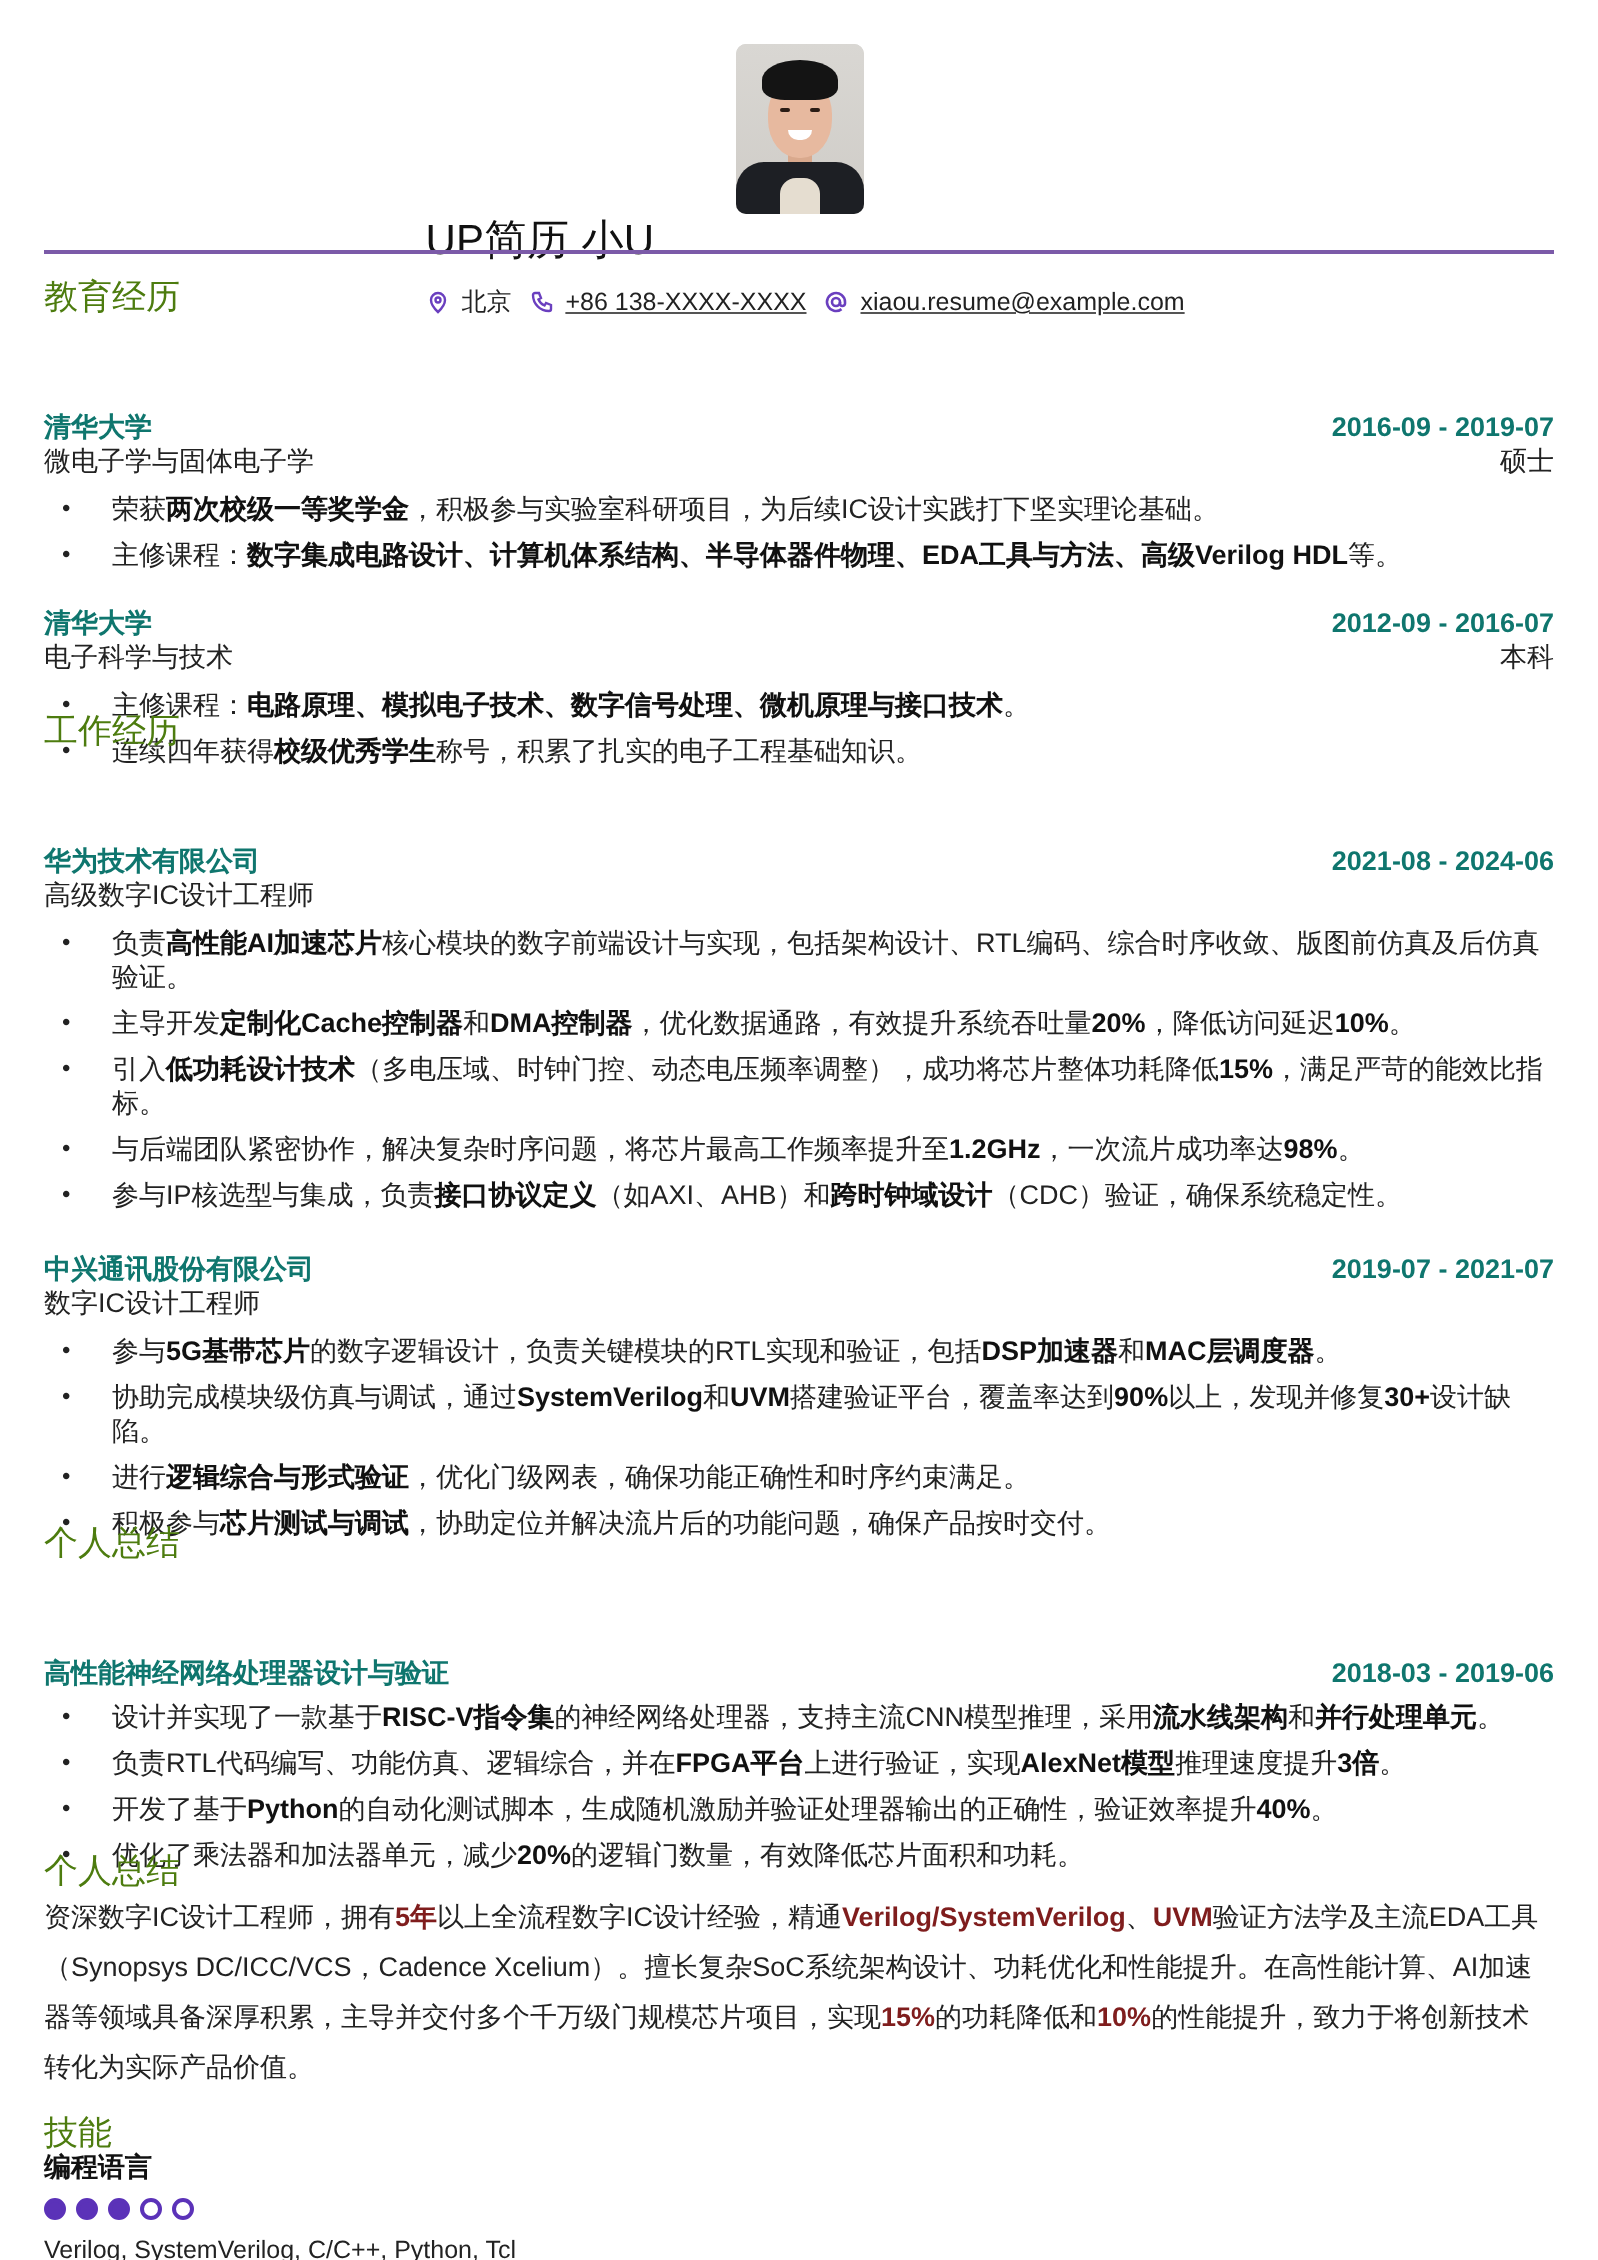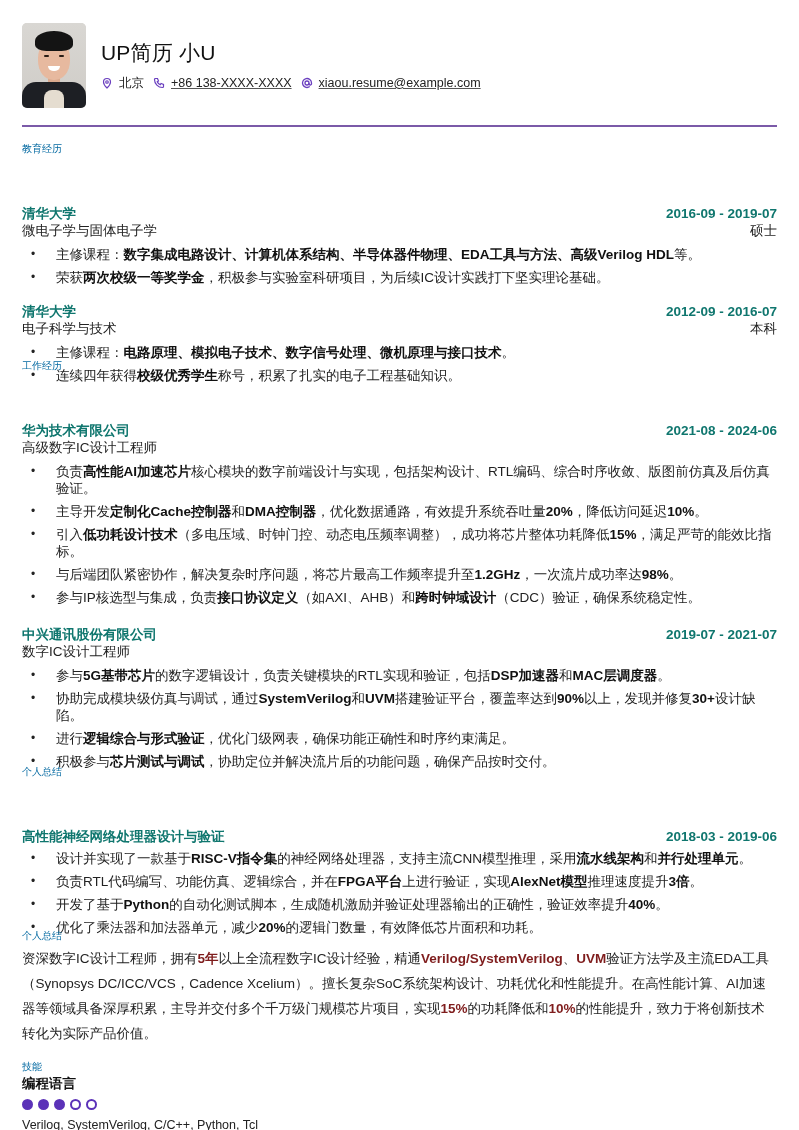--- a/index.html
+++ b/index.html
@@ -1,42 +1,42 @@
 <!DOCTYPE html>
 <html><head>
 <meta charset="utf-8">
 <style>
   * { box-sizing: border-box; margin: 0; padding: 0; }
   html, body { width: 799px; height: 1130px; background: #ffffff; overflow: hidden; }
   body { font-family: "Liberation Sans", "DejaVu Sans", sans-serif; color: #1a1a1a; position: relative; }
   .page { position: absolute; left: 22px; top: 22px; width: 755px; }
 
   
-  .header { display: flex; align-items: center; height: 86px; }
+  .header { display: flex; align-items: center; height: 86px; flex-direction: column; }
   .photo { width: 64px; height: 85px; border-radius: 5px; background: #d6d4d0; position: relative; overflow: hidden; flex-shrink: 0; }
   .photo .bg { position: absolute; inset: 0; background: linear-gradient(180deg, #d9d7d3 0%, #cfccc7 100%); }
   .photo .jacket { position: absolute; left: 0; right: 0; bottom: 0; height: 26px; background: #1d1f24; border-radius: 14px 14px 0 0; }
   .photo .shirt { position: absolute; left: 22px; width: 20px; bottom: 0; height: 18px; background: #e5ddd0; border-radius: 8px 8px 0 0; }
   .photo .neck { position: absolute; left: 26px; width: 12px; top: 50px; height: 14px; background: #d9a98d; }
   .photo .face { position: absolute; left: 16px; top: 17px; width: 32px; height: 40px; background: #e7b99f; border-radius: 45% 45% 48% 48%; }
   .photo .hair { position: absolute; left: 13px; top: 8px; width: 38px; height: 20px; background: #141414; border-radius: 50% 50% 30% 30%; }
   .photo .smile { position: absolute; left: 26px; top: 43px; width: 12px; height: 5px; background: #fff; border-radius: 0 0 8px 8px; }
   .photo .eye { position: absolute; top: 32px; width: 5px; height: 2px; background: #2a1c15; border-radius: 2px; }
 
   .head-info { margin-left: 15px; }
   .name { font-size: 21px; font-weight: 500; color: #111; line-height: 28px; letter-spacing: 0.2px; }
   .contacts { display: flex; align-items: center; margin-top: 8px; font-size: 12.5px; color: #222; line-height: 16px; }
   .contact { display: flex; align-items: center; margin-right: 9px; }
   .contact .ico { width: 12px; height: 12px; margin-right: 6px; color: #6a3fbf; display: inline-flex; }
   .contact a { color: #222; text-decoration: underline; text-decoration-color: #555; }
 
   .divider { position: absolute; left: 0; width: 755px; top: 103px; height: 1.5px; background: #7b5aa8; }
 
   
-  .section-title { font-size: 10px; color: #0369a1; font-weight: 500; line-height: 17px; }
+  .section-title { font-size: 17px; color: #4d7c0f; font-weight: 500; line-height: 17px; }
   .entry-head { display: flex; justify-content: space-between; font-size: 13.5px; font-weight: 700; line-height: 17px; color: #0f766e; margin-top: 48px; }
   .entry-sub { display: flex; justify-content: space-between; font-size: 13.5px; line-height: 17px; color: #222; }
   ul.bullets { list-style: none; margin-top: 7px; }
   ul.bullets li { position: relative; padding-left: 34px; font-size: 13.5px; line-height: 17px; margin-bottom: 6px; color: #222; padding-right: 4px; }
   ul.bullets li::before { content: "•"; position: absolute; left: 9px; top: 0; color: #222; font-size: 12px; }
   ul.bullets li b { font-weight: 700; color: #111; }
   .summary { font-size: 13.5px; line-height: 25px; color: #222; margin-top: 2px; }
   .summary b { font-weight: 700; color: #7f1d1d; }
 
   .skill-name { font-size: 13.5px; font-weight: 700; line-height: 17px; color: #111; }
@@ -104,22 +104,22 @@
     <div>
       <div class="entry-head">
           <span>清华大学</span>
           <span>2016-09 - 2019-07</span>
         </div>
       <div class="entry-sub">
           <span>微电子学与固体电子学</span>
           <span>硕士</span>
         </div>
       <ul class="bullets">
+          <li>荣获<b>两次校级一等奖学金</b>，积极参与实验室科研项目，为后续IC设计实践打下坚实理论基础。</li>
           <li>主修课程：<b>数字集成电路设计、计算机体系结构、半导体器件物理、EDA工具与方法、高级Verilog HDL</b>等。</li>
-          <li>荣获<b>两次校级一等奖学金</b>，积极参与实验室科研项目，为后续IC设计实践打下坚实理论基础。</li>
         </ul>
     </div>
   </div>
 
   <div class="abs" style="top:233px">
     <div class="entry-head">
         <span>清华大学</span>
         <span>2012-09 - 2016-07</span>
       </div>
     <div class="entry-sub">

